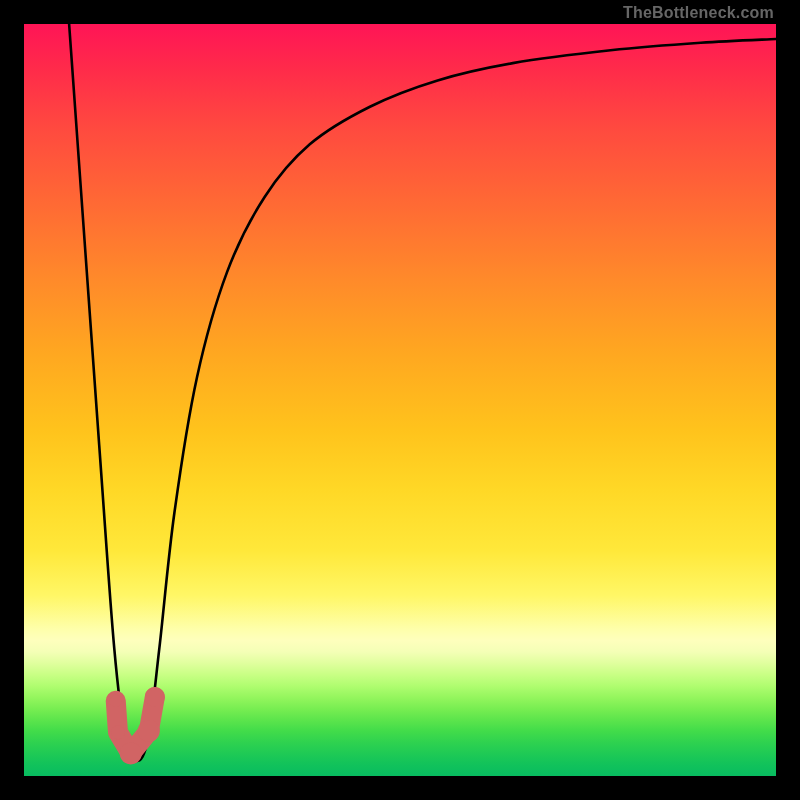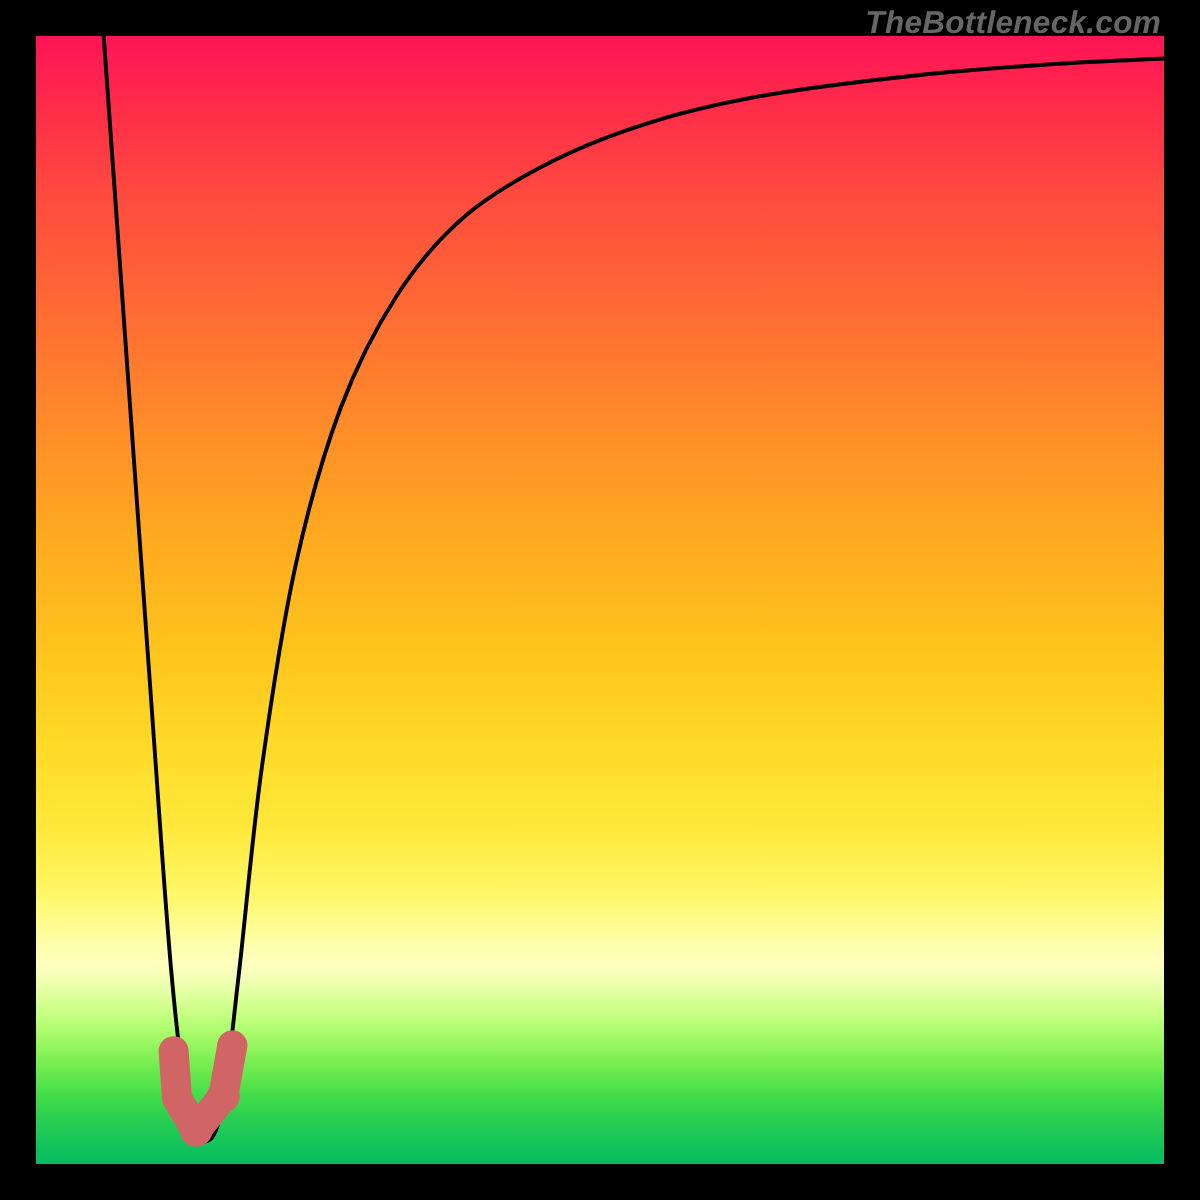--- a/index.html
+++ b/index.html
@@ -52,24 +52,23 @@
       #1fca55 97%,
       #11c25b 98.5%,
       #08bc60 100%
     );
   }
   .attribution {
     position: absolute;
     top: 4px;
     right: 26px;
     color: #666666;
-    font-size: 21px;
+    font-size: 16px;
     font-weight: 600;
     letter-spacing: 0.2px;
-    font-style: italic;
   }
   svg.curves {
     position: absolute;
     left: 0;
     top: 0;
     width: 752px;
     height: 752px;
     overflow: visible;
   }
 </style>

